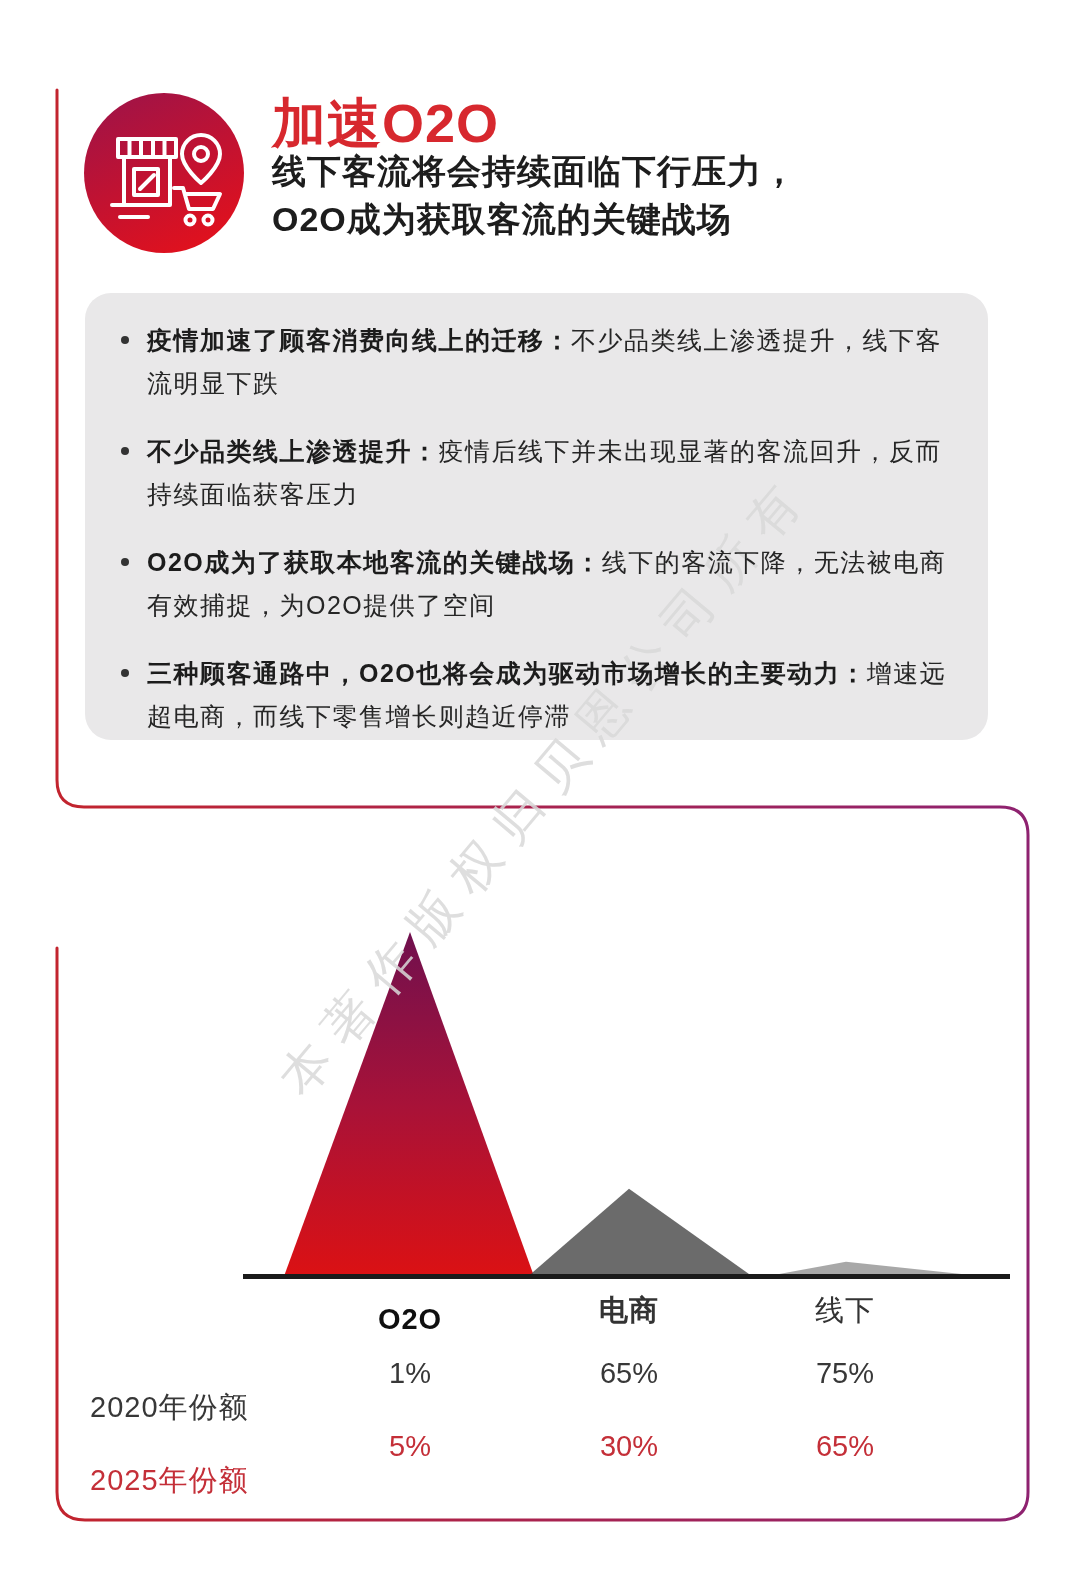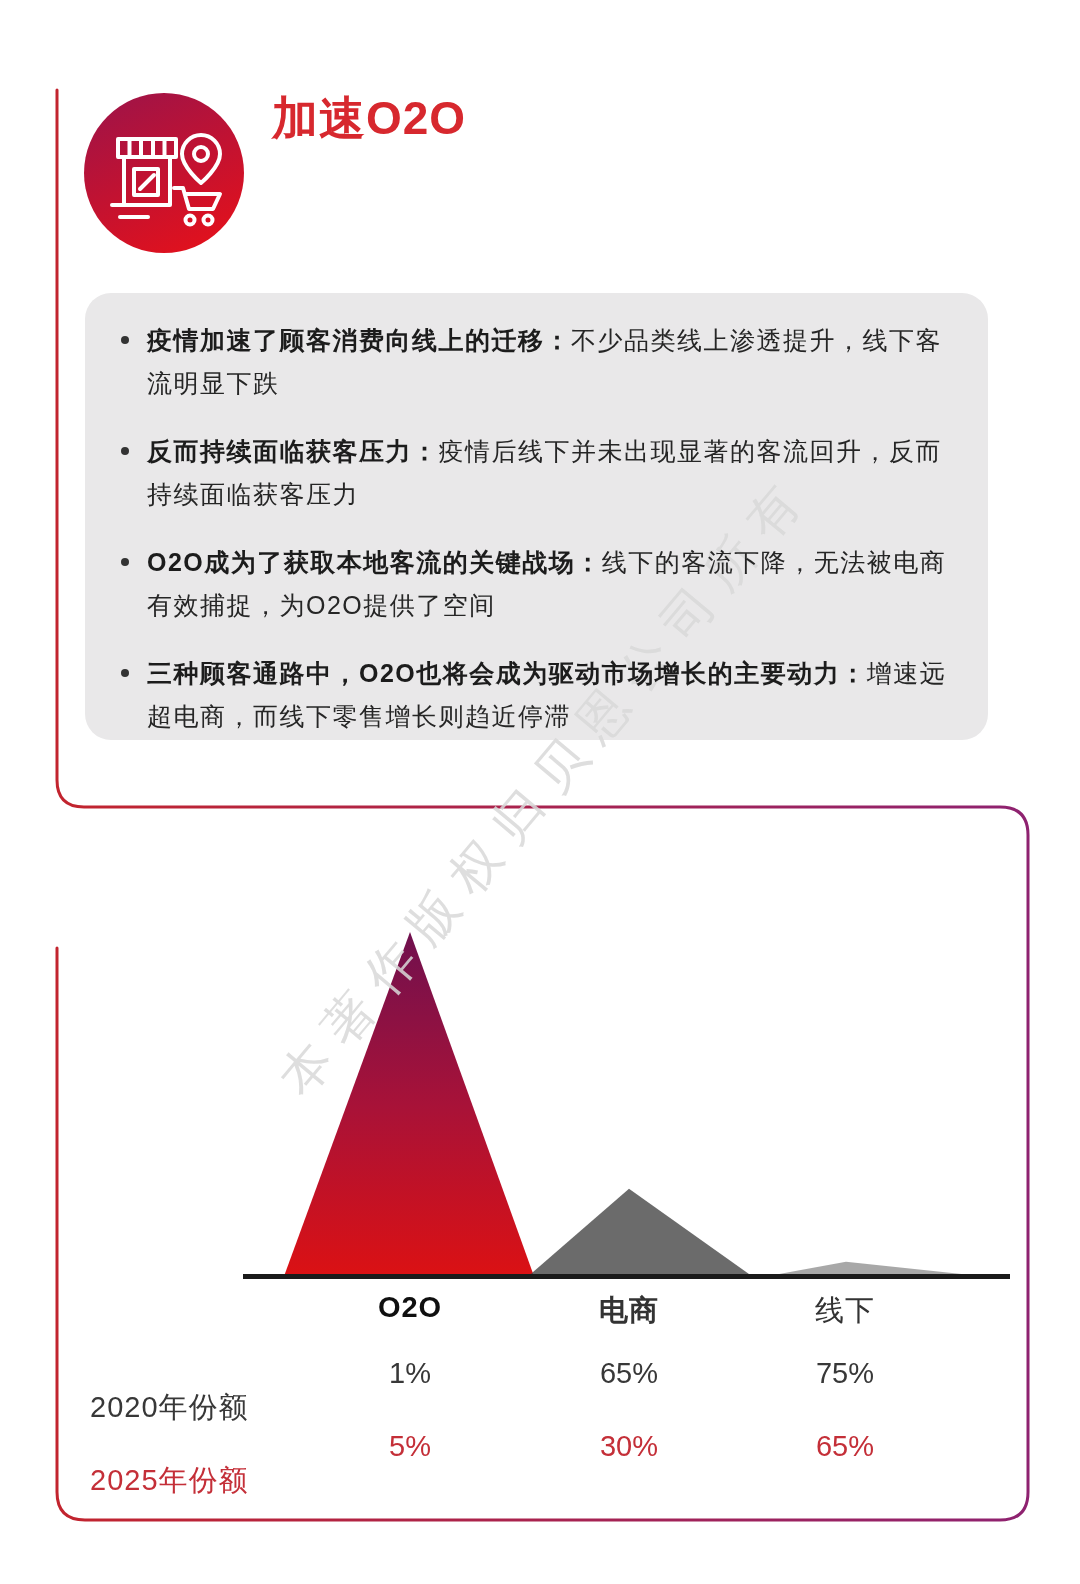--- a/index.html
+++ b/index.html
@@ -20,21 +20,21 @@
 
   .icon-circle{
     position:absolute;left:84px;top:93px;width:160px;height:160px;
     border-radius:50%;z-index:3;
     background:linear-gradient(155deg,#a31345 10%,#e1111d 90%);
   }
   .icon-circle svg{position:absolute;left:0;top:0;}
 
   .title{
     position:absolute;left:272px;top:88px;margin:0;z-index:3;
-    font-size:46px;font-weight:800;color:var(--accent-red,#d7282e);
+    font-size:54px;font-weight:800;color:var(--accent-red,#d7282e);
     letter-spacing:1px;
   }
   .subtitle{
     position:absolute;left:272px;top:147px;z-index:3;
     font-size:34px;font-weight:700;color:#1d1d1d;line-height:48px;
     white-space:pre-line;letter-spacing:1px;
   }
 
   .bullet-box{
     position:absolute;left:85px;top:293px;width:903px;height:447px;
@@ -56,21 +56,21 @@
 
   .chart-title{
     position:absolute;left:95px;top:852px;margin:0;z-index:3;
     font-size:29px;font-weight:400;color:#2b2b2b;letter-spacing:1px;
   }
 
   .cat{
     position:absolute;top:1291px;transform:translateX(-50%);z-index:3;
     font-size:29px;color:#333;letter-spacing:1px;
   }
-  .cat.c0{left:410px;font-weight:700;color:#0f0f0f;}
+  .cat.c0{left:410px;font-weight:700;color:#0f0f0f;margin-top:12px;}
   .cat.c1{left:629px;font-weight:bold;}
   .cat.c2{left:845px;}
 
   .share-label{
     position:absolute;left:90px;z-index:3;font-size:29px;letter-spacing:1px;margin-top:31px;
   }
   .share-val{
     position:absolute;transform:translateX(-50%);z-index:3;font-size:29px;
   }
   .row-2020{top:1357px;color:#383838;}
@@ -126,29 +126,31 @@
         <circle cx="106" cy="127" r="4.5"></circle>
         <circle cx="124" cy="127" r="4.5"></circle>
         <line x1="28" y1="112" x2="46" y2="112"></line>
         <line x1="52" y1="112" x2="70" y2="112"></line>
         <line x1="36" y1="124" x2="64" y2="124"></line>
       </g>
     </svg>
   </div>
 
   <h1 class="title">加速O2O</h1>
+  <div class="subtitle">线下客流将会持续面临下行压力，
+O2O成为获取客流的关键战场</div>
 
   <section class="bullet-box">
     <div class="bullet-item">
       <span class="dot"></span>
       <p><b>疫情加速了顾客消费向线上的迁移：</b><span>不少品类线上渗透提升，线下客流明显下跌</span></p>
     </div>
     <div class="bullet-item">
       <span class="dot"></span>
-      <p><b>反而持续面临获客压力：</b><span>疫情后线下并未出现显著的客流回升，反而持续面临获客压力</span></p>
+      <p><b>不少品类线上渗透提升：</b><span>疫情后线下并未出现显著的客流回升，反而持续面临获客压力</span></p>
     </div>
     <div class="bullet-item">
       <span class="dot"></span>
       <p><b>O2O成为了获取本地客流的关键战场：</b><span>线下的客流下降，无法被电商有效捕捉，为O2O提供了空间</span></p>
     </div>
     <div class="bullet-item">
       <span class="dot"></span>
       <p><b>三种顾客通路中，O2O也将会成为驱动市场增长的主要动力：</b><span>增速远超电商，而线下零售增长则趋近停滞</span></p>
     </div>
   </section>

